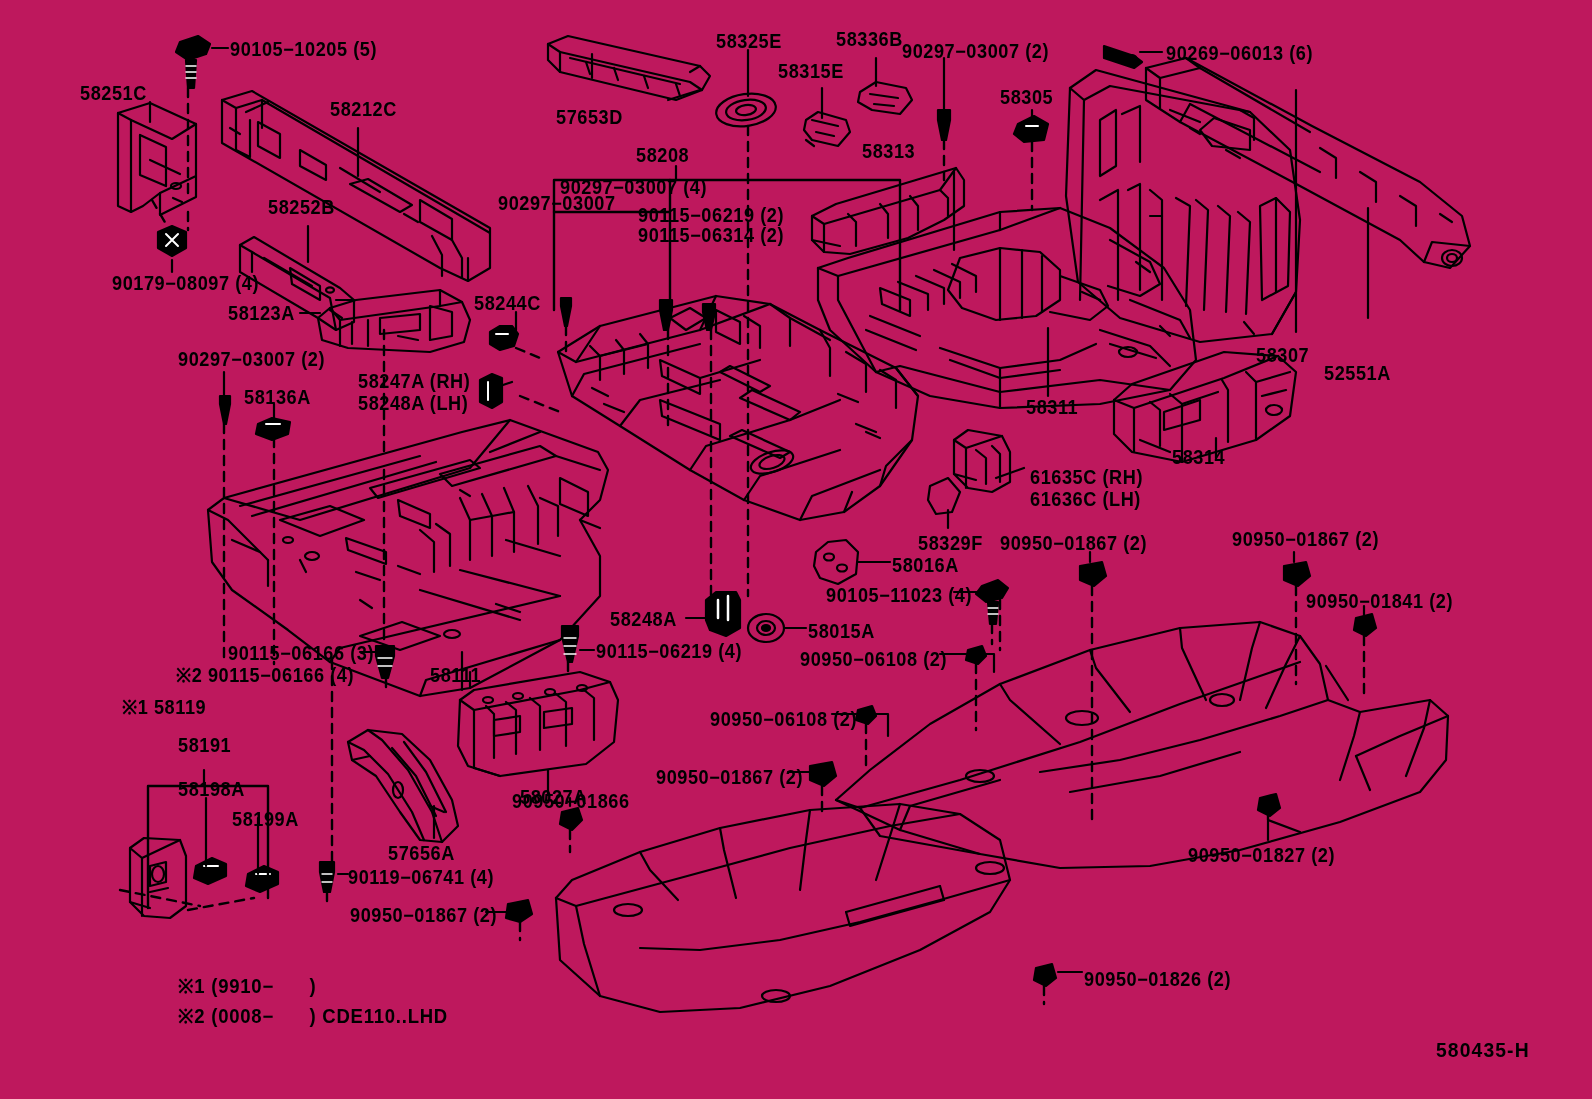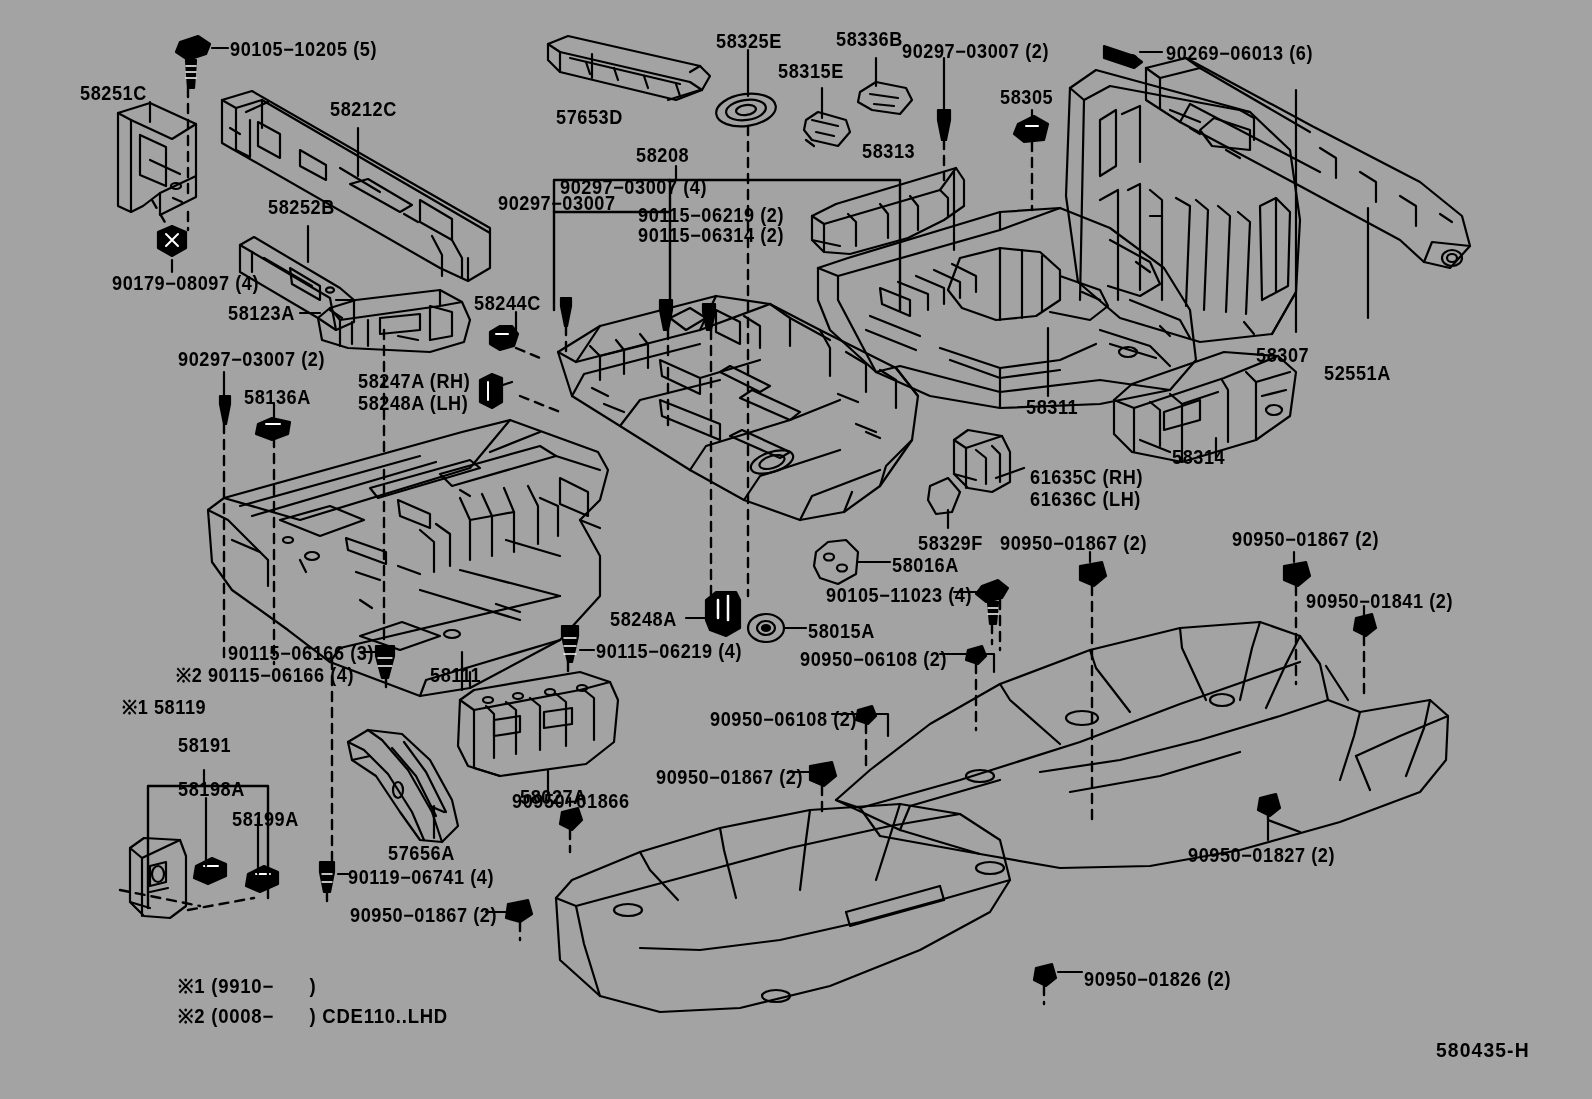--- a/index.html
+++ b/index.html
@@ -1,20 +1,20 @@
 <!DOCTYPE html>
 <html><head>
 <meta charset="utf-8">
 <title>Toyota Parts Diagram 580435-H</title>
 <style>
   html,body{margin:0;padding:0;background:#ffffff;}
   #sheet{
     position:relative;
     width:1592px;height:1099px;
-    background:#a3a3a3;
+    background:#be185d;
     overflow:hidden;
     font-family:"Liberation Sans", sans-serif;
   }
   
   .lbl{
     position:absolute;
     font-family:"Liberation Sans", sans-serif;
     font-weight:700;
     font-size:19.5px;
     letter-spacing:0.6px;

